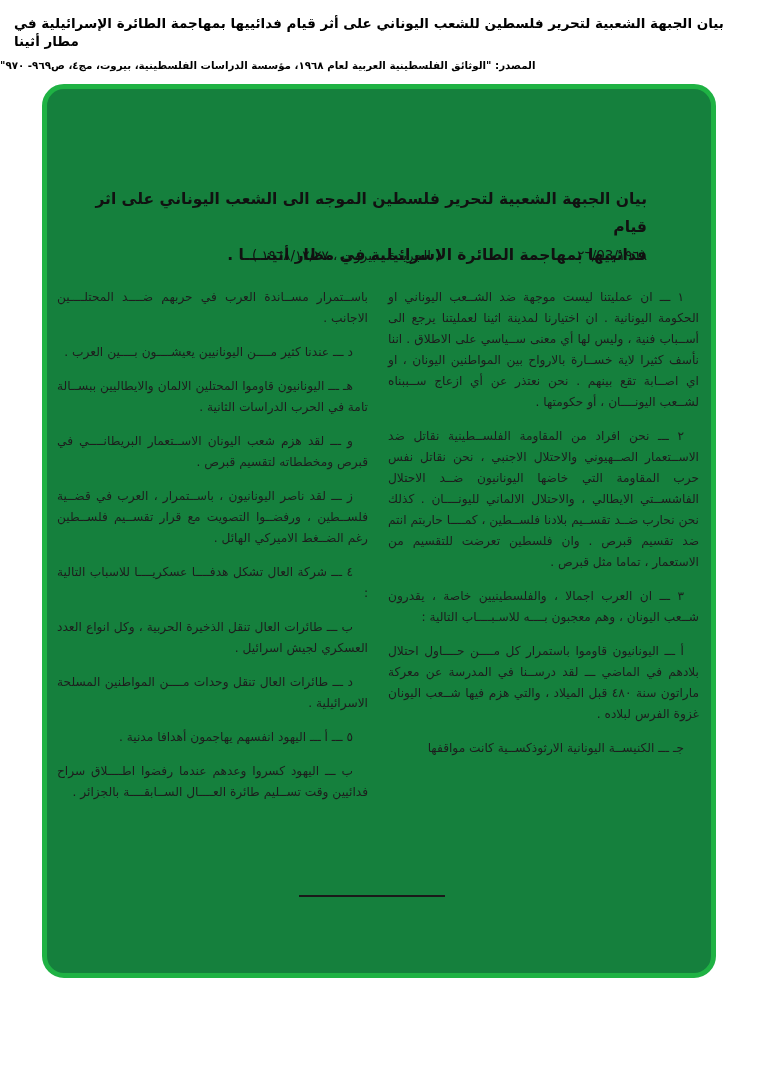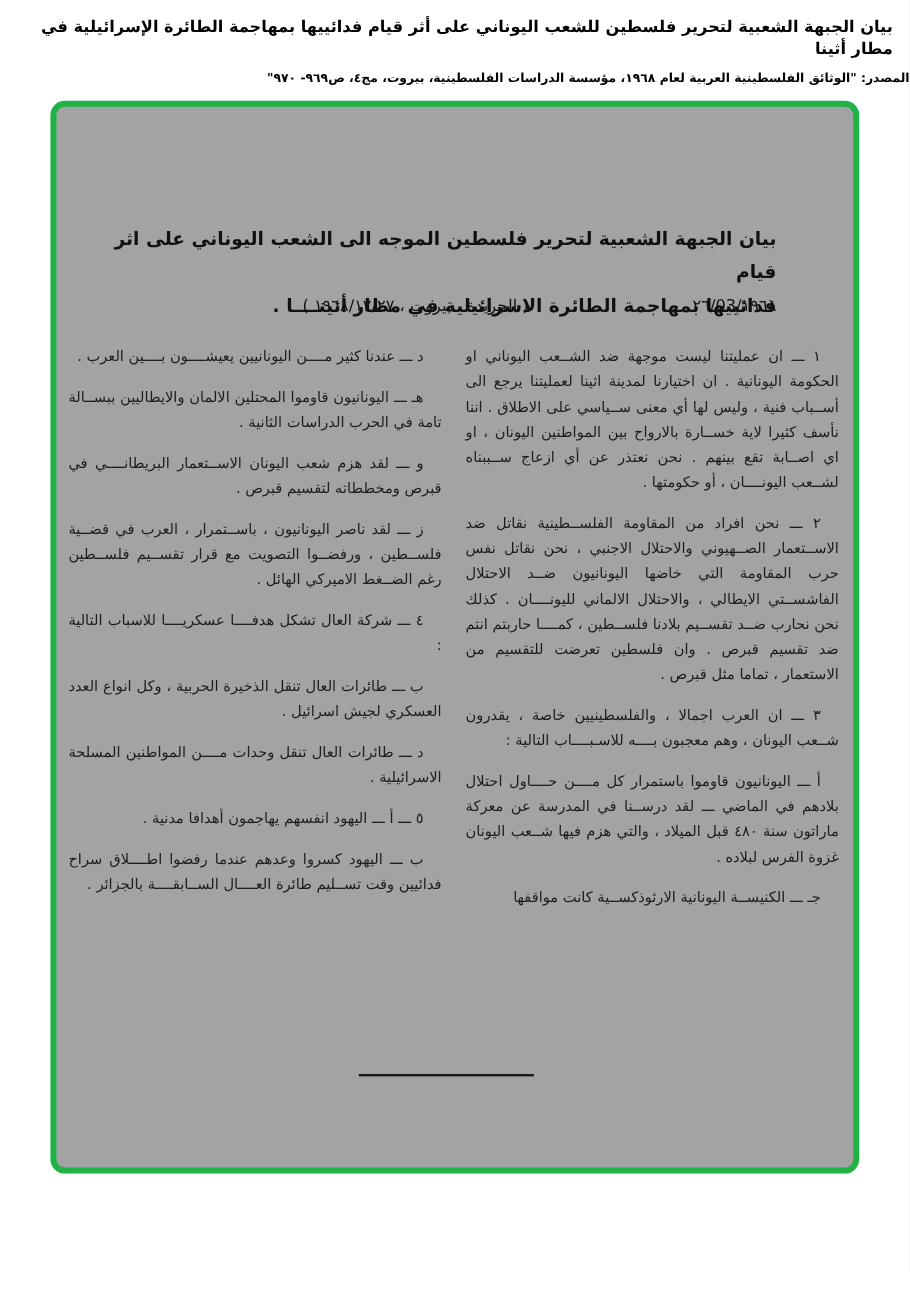--- a/index.html
+++ b/index.html
@@ -5,31 +5,31 @@
   html, body {
     margin: 0; padding: 0;
     width: 758px; height: 1078px;
     background: #ffffff;
     overflow: hidden;
     font-family: "DejaVu Sans", sans-serif;
   }
   .page { position: relative; width: 758px; height: 1078px; background:#fff; }
 
   
-  .page-header { position: absolute; top: 14px; left: 0; right: 0; text-align: right; direction: rtl; color:#000; }
+  .page-header { position: absolute; top: 14px; left: 0; right: 0; text-align: left; direction: rtl; color:#000; }
   .page-header .h1 { font-size: 13.5px; font-weight: 700; letter-spacing: 0; line-height: 18px; padding: 0 14px; }
   .page-header .h2 { font-size: 10.3px; font-weight: 700; margin-top: 9px; }
 
   
   .green-box {
     position: absolute; left: 42px; top: 84px;
     width: 664px; height: 884px;
     border: 5px solid var(--accent-green, #1fb244);
-    border-radius: 12px;
-    background: #a3a3a3;
+    border-radius: 22px;
+    background: #15803d;
   }
 
   .doc-title {
     position: absolute; top: 96px; right: 64px; width: 552px;
     direction: rtl; text-align: right;
     font-weight: 700; font-size: 15.5px; line-height: 28px; color: #111;
   }
 
   .date-row { position: absolute; top: 158px; left: 0; right: 0; height: 22px; font-size: 13.5px; color:#111; }
   .date-right { position: absolute; right: 64px; direction: rtl; }
@@ -77,20 +77,21 @@
 
       <div class="col">
         <p>١ ـــ ان عمليتنا ليست موجهة ضد الشــعب اليوناني او الحكومة اليونانية . ان اختيارنا لمدينة اثينا لعمليتنا يرجع الى أســباب فنية ، وليس لها أي معنى ســياسي على الاطلاق . اننا نأسف كثيرا لاية خســارة بالارواح بين المواطنين اليونان ، او اي اصــابة تقع بينهم . نحن نعتذر عن أي ازعاج ســببناه لشــعب اليونــــان ، أو حكومتها .</p>
         <p>٢ ـــ نحن افراد من المقاومة الفلســطينية نقاتل ضد الاســتعمار الصــهيوني والاحتلال الاجنبي ، نحن نقاتل نفس حرب المقاومة التي خاضها اليونانيون ضــد الاحتلال الفاشســتي الايطالي ، والاحتلال الالماني لليونــــان . كذلك نحن نحارب ضــد تقســيم بلادنا فلســطين ، كمــــا حاربتم انتم ضد تقسيم قبرص . وان فلسطين تعرضت للتقسيم من الاستعمار ، تماما مثل قبرص .</p>
         <p>٣ ـــ ان العرب اجمالا ، والفلسطينيين خاصة ، يقدرون شــعب اليونان ، وهم معجبون بــــه للاسـبــــاب التالية :</p>
         <p>أ ـــ اليونانيون قاوموا باستمرار كل مــــن حــــاول احتلال بلادهم في الماضي ـــ لقد درســنا في المدرسة عن معركة ماراتون سنة ٤٨٠ قبل الميلاد ، والتي هزم فيها شــعب اليونان غزوة الفرس لبلاده .</p>
         <p>جـ ـــ الكنيســة اليونانية الارثوذكســية كانت مواقفها</p>
       </div>
 
       <div class="col">
+        <p class="cont">باســتمرار مســاندة العرب في حربهم ضــــد المحتلــــين الاجانب .</p>
         <p>د ـــ عندنا كثير مــــن اليونانيين يعيشــــون بــــين العرب .</p>
         <p>هـ ـــ اليونانيون قاوموا المحتلين الالمان والايطاليين ببســالة تامة في الحرب الدراسات الثانية .</p>
         <p>و ـــ لقد هزم شعب اليونان الاســتعمار البريطانــــي في قبرص ومخططاته لتقسيم قبرص .</p>
         <p>ز ـــ لقد ناصر اليونانيون ، باســتمرار ، العرب في قضــية فلســطين ، ورفضــوا التصويت مع قرار تقســيم فلســطين رغم الضــغط الاميركي الهائل .</p>
         <p>٤ ـــ شركة العال تشكل هدفــــا عسكريــــا للاسباب التالية :</p>
         <p>ب ـــ طائرات العال تنقل الذخيرة الحربية ، وكل انواع العدد العسكري لجيش اسرائيل .</p>
         <p>د ـــ طائرات العال تنقل وحدات مــــن المواطنين المسلحة الاسرائيلية .</p>
         <p>٥ ـــ أ ـــ اليهود انفسهم يهاجمون أهدافا مدنية .</p>
         <p>ب ـــ اليهود كسروا وعدهم عندما رفضوا اطــــلاق سراح فدائيين وقت تســليم طائرة العــــال الســابقــــة بالجزائر .</p>
       </div>

